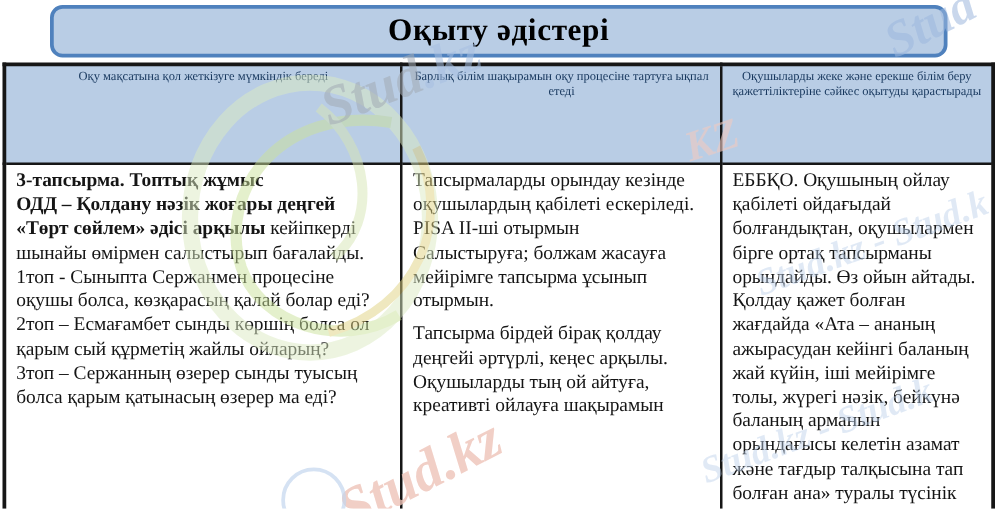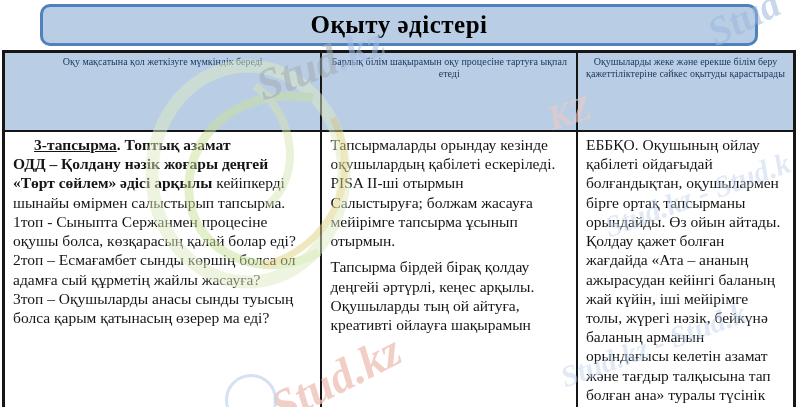--- a/index.html
+++ b/index.html
@@ -57,21 +57,21 @@
   }
   td.body-cell{
     background:transparent;
     font-size:15.5px;
     line-height:1.24;
     color:#151515;
   }
   td.body-cell p{margin:0;}
   td.body-cell p.gap{margin-top:7px;}
   .b{font-weight:bold;}
-  .u{text-decoration:underline;margin-left:21px;}
+  .u{}
 
   
   .wm-layer{position:absolute;inset:0;z-index:5;pointer-events:none;}
   .wm{position:absolute;font-style:italic;font-weight:bold;white-space:nowrap;}
   .wm-top{left:254px;top:38px;font-size:44px;transform:rotate(-21deg);opacity:.55;}
   .wm-top .g1{color:#a3abb5;}
   .wm-top .g2{color:#a7c0e2;}
   .wm-topright{left:706px;top:-6px;font-size:40px;color:#9db8de;transform:rotate(-27deg);opacity:.55;}
   .wm-right1{left:600px;top:178px;font-size:30px;color:#bcd0ea;transform:rotate(-20deg);opacity:.45;}
   .wm-right2{left:556px;top:328px;font-size:30px;color:#bcd0ea;transform:rotate(-20deg);opacity:.45;}
@@ -101,26 +101,26 @@
     <thead>
       <tr>
         <th class="hdr">Оқу мақсатына қол жеткізуге мүмкіндік береді</th>
         <th class="hdr">Барлық білім шақырамын оқу процесіне тартуға ықпал етеді</th>
         <th class="hdr">Оқушыларды жеке және ерекше білім беру қажеттіліктеріне сәйкес оқытуды қарастырады</th>
       </tr>
     </thead>
     <tbody>
       <tr>
         <td class="body-cell">
-          <p><span class="b u">3-тапсырма</span><span class="b">. Топтық азамат</span></p>
+          <p><span class="b u">3-тапсырма</span><span class="b">. Топтық жұмыс</span></p>
           <p class="b">ОДД – Қолдану нәзік жоғары деңгей</p>
-          <p><span class="b">«Төрт сөйлем» әдісі арқылы</span><span> кейіпкерді шынайы өмірмен салыстырып тапсырма.</span></p>
+          <p><span class="b">«Төрт сөйлем» әдісі арқылы</span><span> кейіпкерді шынайы өмірмен салыстырып бағалайды.</span></p>
           <p>1топ - Сыныпта Сержанмен процесіне  оқушы болса, көзқарасың қалай болар еді?</p>
-          <p>2топ – Есмағамбет сынды көршің болса ол адамға сый құрметің жайлы жасауға?</p>
-          <p>3топ – Оқушыларды анасы сынды туысың болса қарым қатынасың өзерер ма еді?</p>
+          <p>2топ – Есмағамбет сынды көршің болса ол қарым сый құрметің жайлы ойларың?</p>
+          <p>3топ – Сержанның өзерер сынды туысың болса қарым қатынасың өзерер ма еді?</p>
         </td>
         <td class="body-cell">
           <p>Тапсырмаларды орындау кезінде оқушылардың қабілеті ескеріледі.</p>
           <p>PISA II-ші отырмын</p>
           <p>Салыстыруға; болжам жасауға мейірімге тапсырма ұсынып отырмын.</p>
           <p class="gap">Тапсырма бірдей бірақ қолдау деңгейі әртүрлі, кеңес арқылы.</p>
           <p>Оқушыларды тың ой айтуға, креативті ойлауға  шақырамын</p>
         </td>
         <td class="body-cell">
           <p>ЕББҚО. Оқушының ойлау қабілеті ойдағыдай болғандықтан, оқушылармен бірге ортақ тапсырманы орындайды. Өз ойын айтады.</p>

